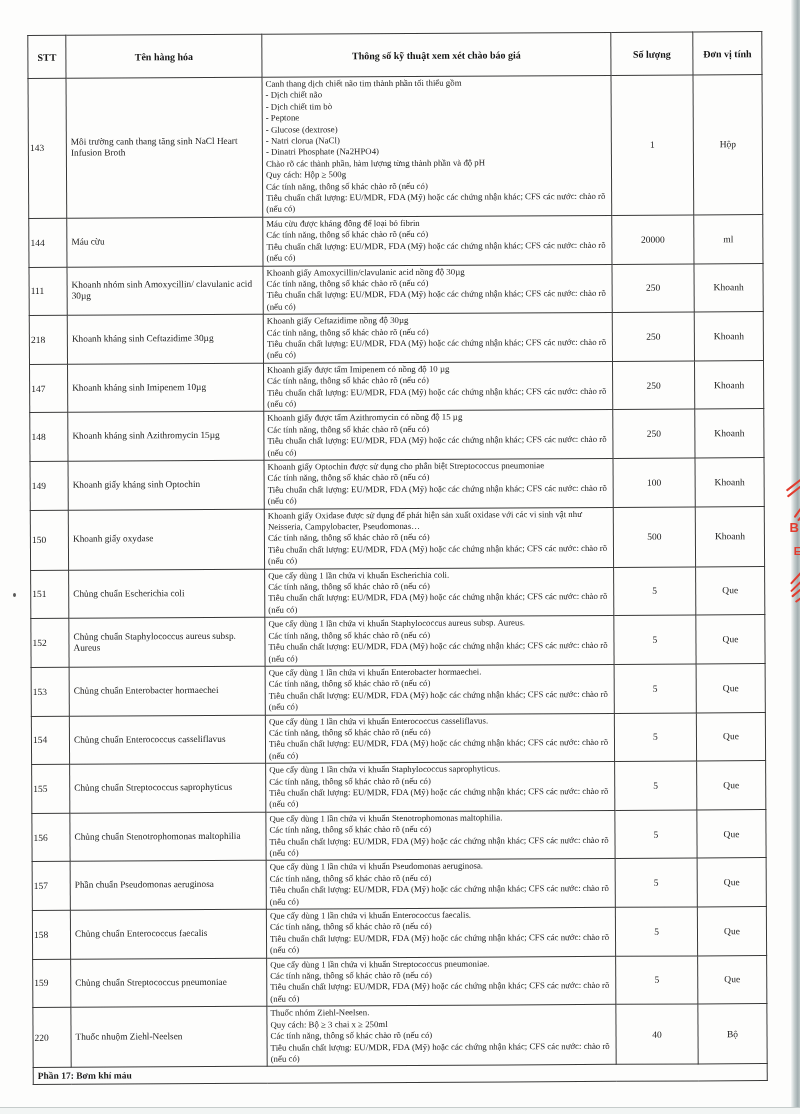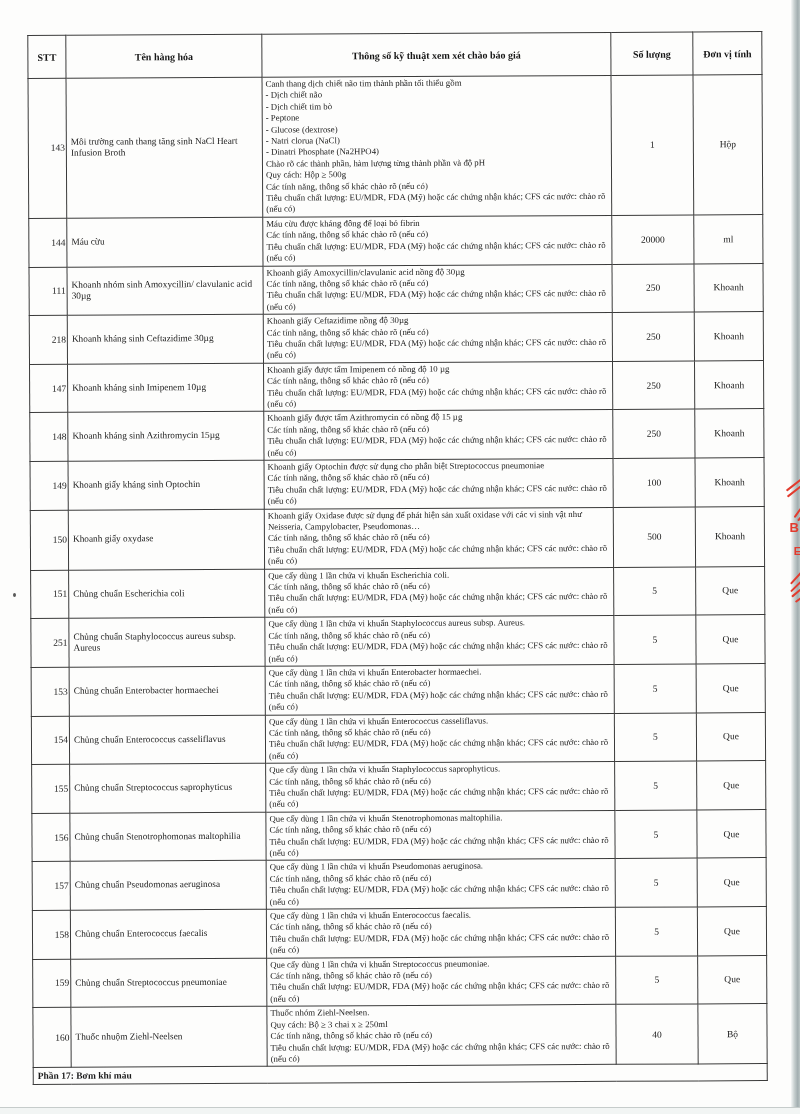--- a/index.html
+++ b/index.html
@@ -24,21 +24,21 @@
   col.c-name{width:196px;}
   col.c-spec{width:349px;}
   col.c-qty{width:82px;}
   col.c-unit{width:69px;}
   th{
     font-size:10px;font-weight:bold;text-align:center;
     height:42px;padding:0 2px;vertical-align:middle;
     color:#151515;
   }
   td.stt{
-    text-align:right;vertical-align:middle;font-size:9.5px;padding:2px 1px;
+    text-align:left;vertical-align:middle;font-size:9.5px;padding:2px 1px;
   }
   td.name{
     text-align:left;vertical-align:middle;font-size:9.3px;
     padding:1px 4px;line-height:11.5px;
   }
   td.spec{
     text-align:left;vertical-align:top;font-size:8.8px;
     padding:1px 3px 1px 3px;line-height:11.4px;
   }
   td.spec div{white-space:normal;}
@@ -210,21 +210,21 @@
     <td class="spec">
             <div>Que cấy dùng 1 lần chứa vi khuẩn Escherichia coli.</div>
             <div>Các tính năng, thông số khác chào rõ (nếu có)</div>
             <div>Tiêu chuẩn chất lượng: EU/MDR, FDA (Mỹ) hoặc các chứng nhận khác; CFS các nước: chào rõ (nếu có)</div>
           </td>
     <td class="qty">5</td>
     <td class="unit">Que</td>
   </tr>
 
   <tr>
-    <td class="stt">251</td>
+    <td class="stt">152</td>
     <td class="name">Chủng chuẩn Staphylococcus aureus subsp. Aureus</td>
     <td class="spec">
             <div>Que cấy dùng 1 lần chứa vi khuẩn Staphylococcus aureus subsp. Aureus.</div>
             <div>Các tính năng, thông số khác chào rõ (nếu có)</div>
             <div>Tiêu chuẩn chất lượng: EU/MDR, FDA (Mỹ) hoặc các chứng nhận khác; CFS các nước: chào rõ (nếu có)</div>
           </td>
     <td class="qty">5</td>
     <td class="unit">Que</td>
   </tr>
 
@@ -271,21 +271,21 @@
             <div>Que cấy dùng 1 lần chứa vi khuẩn Stenotrophomonas maltophilia.</div>
             <div>Các tính năng, thông số khác chào rõ (nếu có)</div>
             <div>Tiêu chuẩn chất lượng: EU/MDR, FDA (Mỹ) hoặc các chứng nhận khác; CFS các nước: chào rõ (nếu có)</div>
           </td>
     <td class="qty">5</td>
     <td class="unit">Que</td>
   </tr>
 
   <tr>
     <td class="stt">157</td>
-    <td class="name">Chủng chuẩn Pseudomonas aeruginosa</td>
+    <td class="name">Phần chuẩn Pseudomonas aeruginosa</td>
     <td class="spec">
             <div>Que cấy dùng 1 lần chứa vi khuẩn Pseudomonas aeruginosa.</div>
             <div>Các tính năng, thông số khác chào rõ (nếu có)</div>
             <div>Tiêu chuẩn chất lượng: EU/MDR, FDA (Mỹ) hoặc các chứng nhận khác; CFS các nước: chào rõ (nếu có)</div>
           </td>
     <td class="qty">5</td>
     <td class="unit">Que</td>
   </tr>
 
   <tr>
@@ -306,21 +306,21 @@
     <td class="spec">
             <div>Que cấy dùng 1 lần chứa vi khuẩn Streptococcus pneumoniae.</div>
             <div>Các tính năng, thông số khác chào rõ (nếu có)</div>
             <div>Tiêu chuẩn chất lượng: EU/MDR, FDA (Mỹ) hoặc các chứng nhận khác; CFS các nước: chào rõ (nếu có)</div>
           </td>
     <td class="qty">5</td>
     <td class="unit">Que</td>
   </tr>
 
   <tr>
-    <td class="stt">160</td>
+    <td class="stt">220</td>
     <td class="name">Thuốc nhuộm Ziehl-Neelsen</td>
     <td class="spec">
             <div>Thuốc nhóm Ziehl-Neelsen.</div>
             <div>Quy cách: Bộ ≥ 3 chai x ≥ 250ml</div>
             <div>Các tính năng, thông số khác chào rõ (nếu có)</div>
             <div>Tiêu chuẩn chất lượng: EU/MDR, FDA (Mỹ) hoặc các chứng nhận khác; CFS các nước: chào rõ (nếu có)</div>
           </td>
     <td class="qty">40</td>
     <td class="unit">Bộ</td>
   </tr>

